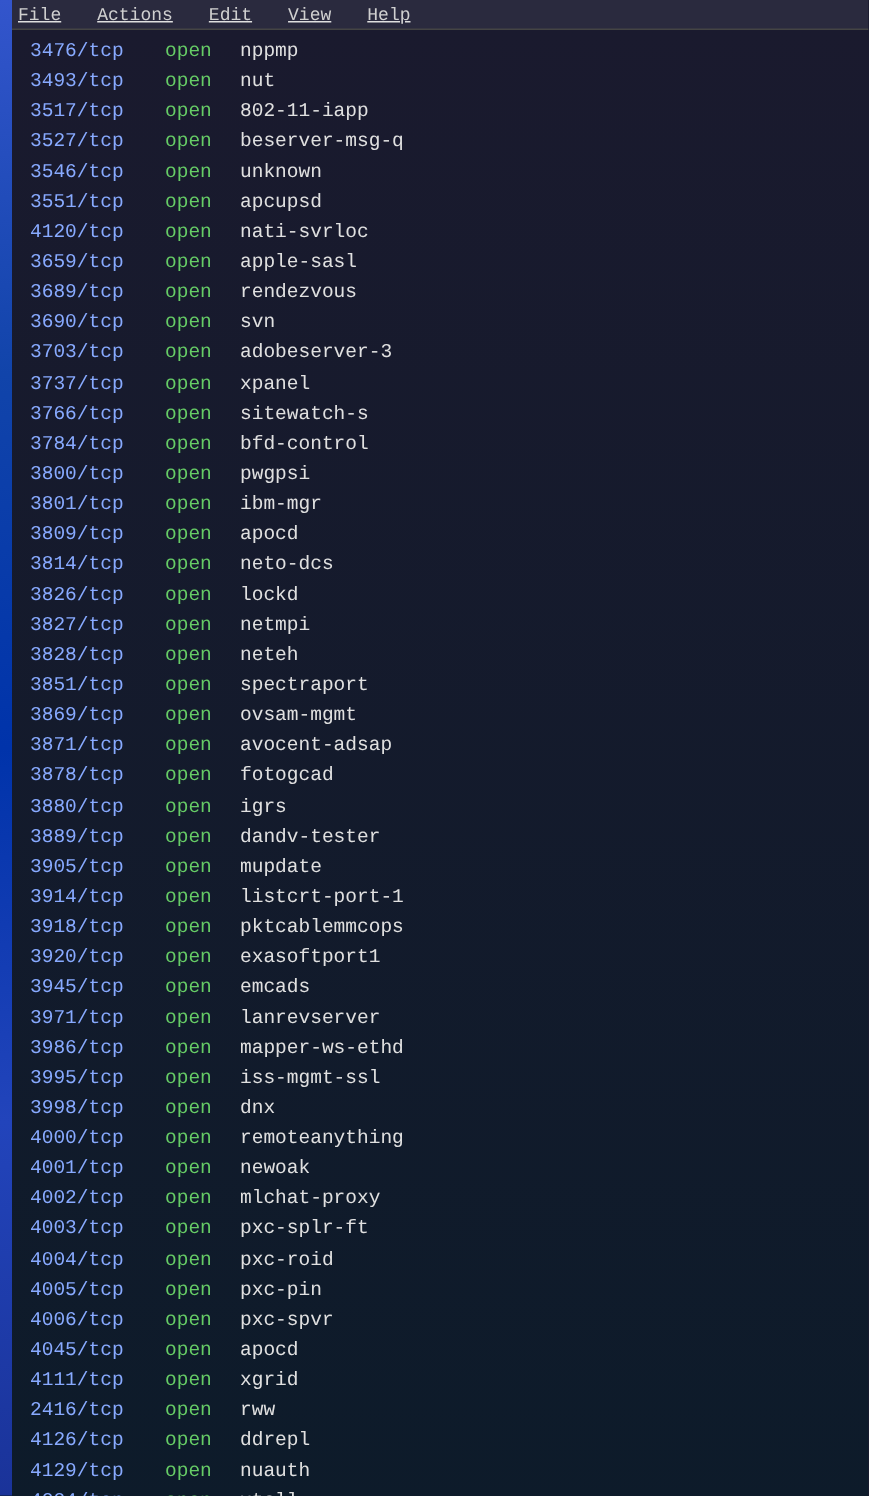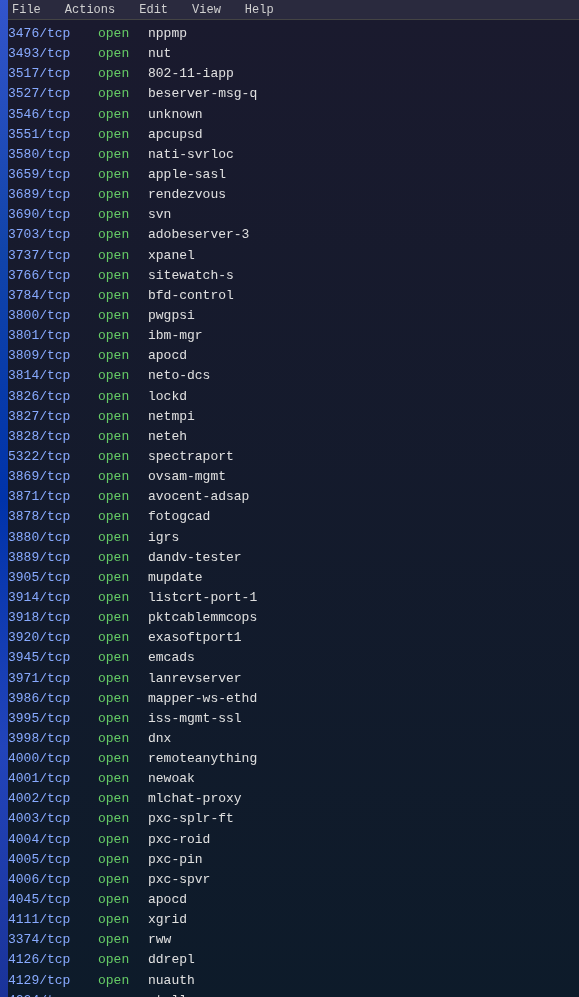--- a/index.html
+++ b/index.html
@@ -19,20 +19,21 @@
     }
 
     .menubar {
       display: flex;
       align-items: center;
       background: #2a2a3e;
       padding: 2px 8px;
       height: 20px;
       border-bottom: 1px solid #444;
       gap: 16px;
+      text-decoration: underline;
     }
 
     .menu-item {
       color: #d0d0d0;
       font-size: 12px;
       font-family: 'Courier New', Courier, monospace;
       cursor: pointer;
       padding: 1px 4px;
     }
 
@@ -40,20 +41,21 @@
       padding: 4px 8px;
       background: linear-gradient(to bottom, #1a1a2e, #0d1b2a);
       min-height: 977px;
     }
 
     .port-row {
       display: flex;
       align-items: center;
       line-height: 1.55;
       white-space: nowrap;
+      padding-left: 12px;
     }
 
     .port {
       color: #88aaff;
       width: 90px;
       display: inline-block;
     }
 
     .state {
       color: #66cc66;
@@ -116,21 +118,21 @@
       <span class="port">3546/tcp</span>
       <span class="state">open</span>
       <span class="service">unknown</span>
     </div>
     <div class="port-row">
       <span class="port">3551/tcp</span>
       <span class="state">open</span>
       <span class="service">apcupsd</span>
     </div>
     <div class="port-row">
-      <span class="port">3580/tcp</span>
+      <span class="port">4120/tcp</span>
       <span class="state">open</span>
       <span class="service">nati-svrloc</span>
     </div>
     <div class="port-row">
       <span class="port">3659/tcp</span>
       <span class="state">open</span>
       <span class="service">apple-sasl</span>
     </div>
     <div class="port-row">
       <span class="port">3689/tcp</span>
@@ -191,21 +193,21 @@
       <span class="port">3827/tcp</span>
       <span class="state">open</span>
       <span class="service">netmpi</span>
     </div>
     <div class="port-row">
       <span class="port">3828/tcp</span>
       <span class="state">open</span>
       <span class="service">neteh</span>
     </div>
     <div class="port-row">
-      <span class="port">5322/tcp</span>
+      <span class="port">3851/tcp</span>
       <span class="state">open</span>
       <span class="service">spectraport</span>
     </div>
     <div class="port-row">
       <span class="port">3869/tcp</span>
       <span class="state">open</span>
       <span class="service">ovsam-mgmt</span>
     </div>
     <div class="port-row">
       <span class="port">3871/tcp</span>
@@ -311,21 +313,21 @@
       <span class="port">4045/tcp</span>
       <span class="state">open</span>
       <span class="service">apocd</span>
     </div>
     <div class="port-row">
       <span class="port">4111/tcp</span>
       <span class="state">open</span>
       <span class="service">xgrid</span>
     </div>
     <div class="port-row">
-      <span class="port">3374/tcp</span>
+      <span class="port">2416/tcp</span>
       <span class="state">open</span>
       <span class="service">rww</span>
     </div>
     <div class="port-row">
       <span class="port">4126/tcp</span>
       <span class="state">open</span>
       <span class="service">ddrepl</span>
     </div>
     <div class="port-row">
       <span class="port">4129/tcp</span>

